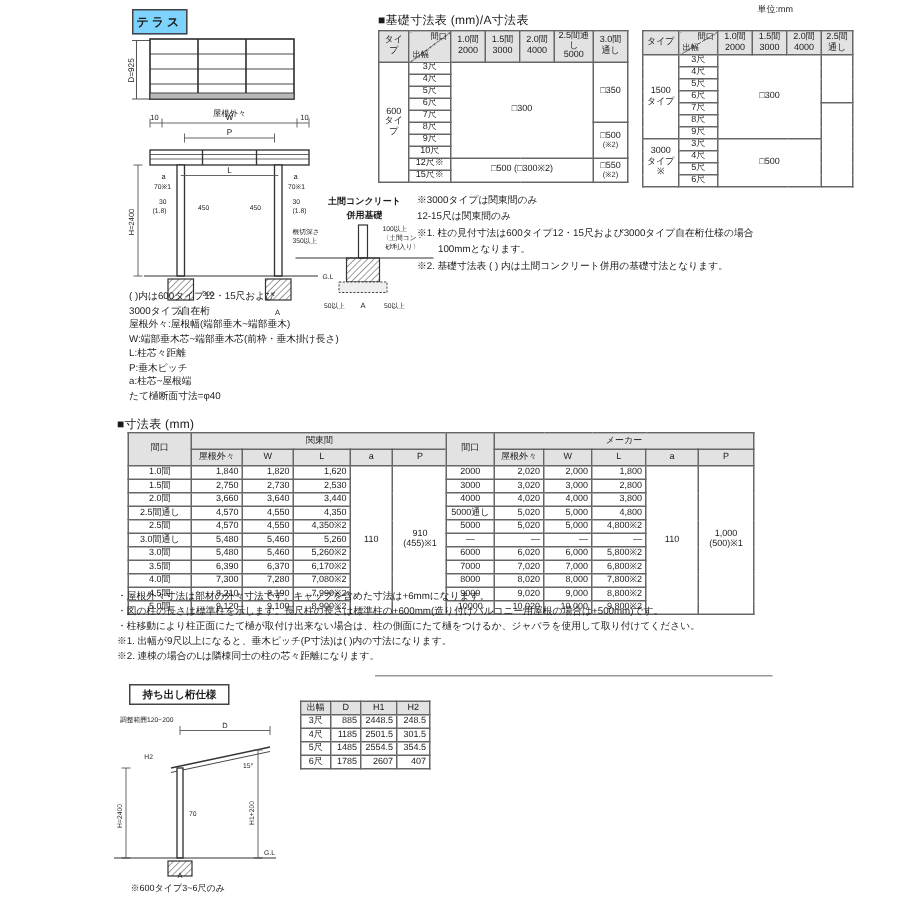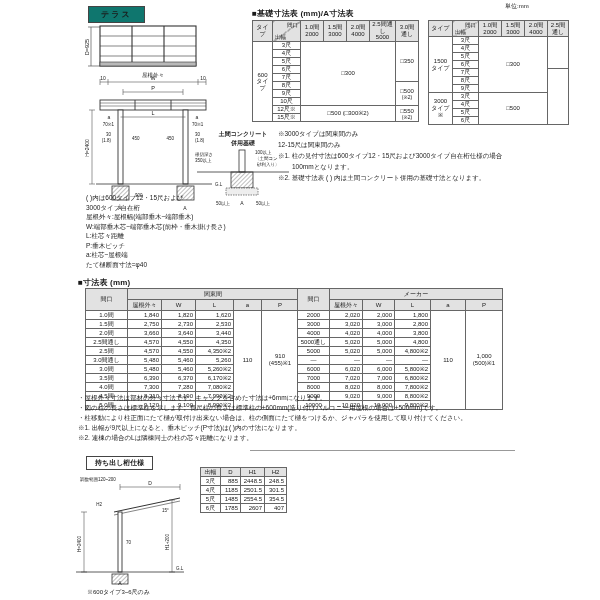--- a/index.html
+++ b/index.html
@@ -1,23 +1,23 @@
 <!DOCTYPE html>
 <html><head>
 <meta charset="utf-8">
 <style>
   html,body{margin:0;padding:0;background:#fff;}
   body{font-family:"Liberation Sans",sans-serif;color:#1a1a1a;}
   .page{position:relative;width:600px;height:600px;background:#fff;overflow:hidden;}
   .abs{position:absolute;}
-  .ttl{font-size:8px;font-weight:bold;letter-spacing:.2px;}
+  .ttl{font-size:8px;font-weight:normal;letter-spacing:.2px;}
   .small{font-size:6.5px;}
   .tiny{font-size:6px;}
-  .boxlabel{border:1px solid #444;background:#0f766e;font-size:8px;font-weight:bold;
-            text-align:center;padding:2px 12px;letter-spacing:2px;}
+  .boxlabel{border:1px solid #444;background:#7dd3fc;font-size:8px;font-weight:bold;
+            text-align:center;padding:2px 2px;letter-spacing:2px;}
   table{border-collapse:collapse;table-layout:fixed;background:#fff;}
   th,td{border:1px solid #666;font-weight:normal;font-size:6px;line-height:1.12;
         padding:0 1px;text-align:center;vertical-align:middle;overflow:hidden;}
   thead th{background:#e2e2e2;}
   .pre{white-space:pre-line;}
   .num{text-align:right;padding-right:2px;}
   .rowlabel{background:#fff;}
   td .sub{font-size:5px;line-height:1;}
   .diag{position:relative;padding:0;
         background:linear-gradient(to bottom right,#e2e2e2 49%,#666 49%,#666 51%,#e2e2e2 51%);}

